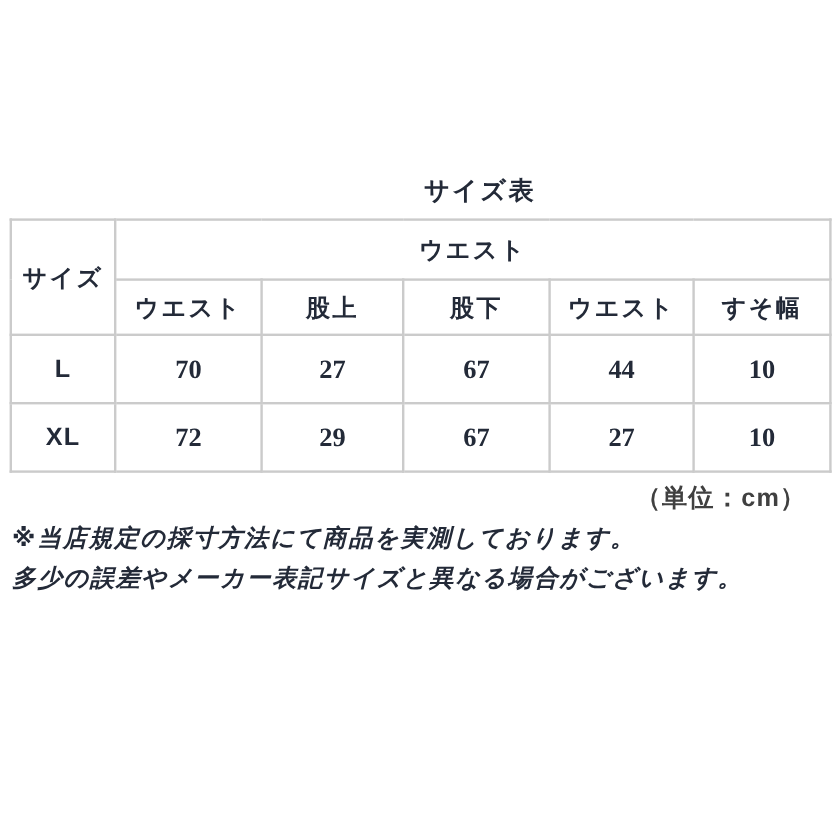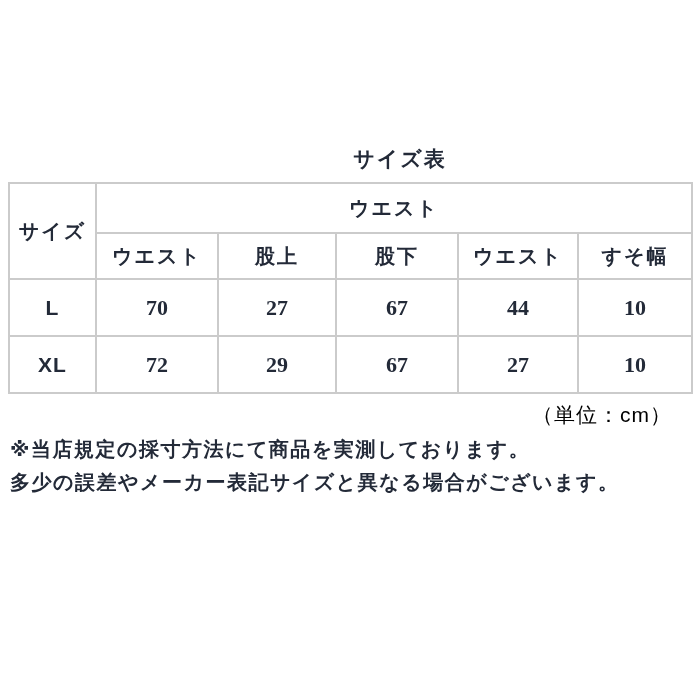--- a/index.html
+++ b/index.html
@@ -65,30 +65,31 @@
   td.val-cell {
     font-size: 22px;
     letter-spacing: 0px;
     font-family: Liberation Serif, serif;
   }
   .unit-note {
     position: absolute;
     top: 401px;
     right: 28px;
     font-size: 21px;
-    font-weight: 400;
+    font-weight: 700;
     letter-spacing: 1px;
-    color: #000000;
+    color: #404040;
     text-align: center;
   }
   .notes {
     position: absolute;
     top: 433px;
     left: 10px;
     right: 8px;
+    font-style: italic;
   }
   .note-line {
     font-size: 20px;
     font-weight: 700;
     line-height: 33px;
     letter-spacing: 1.5px;
     color: #232a38;
     white-space: nowrap;
   }
 </style>

